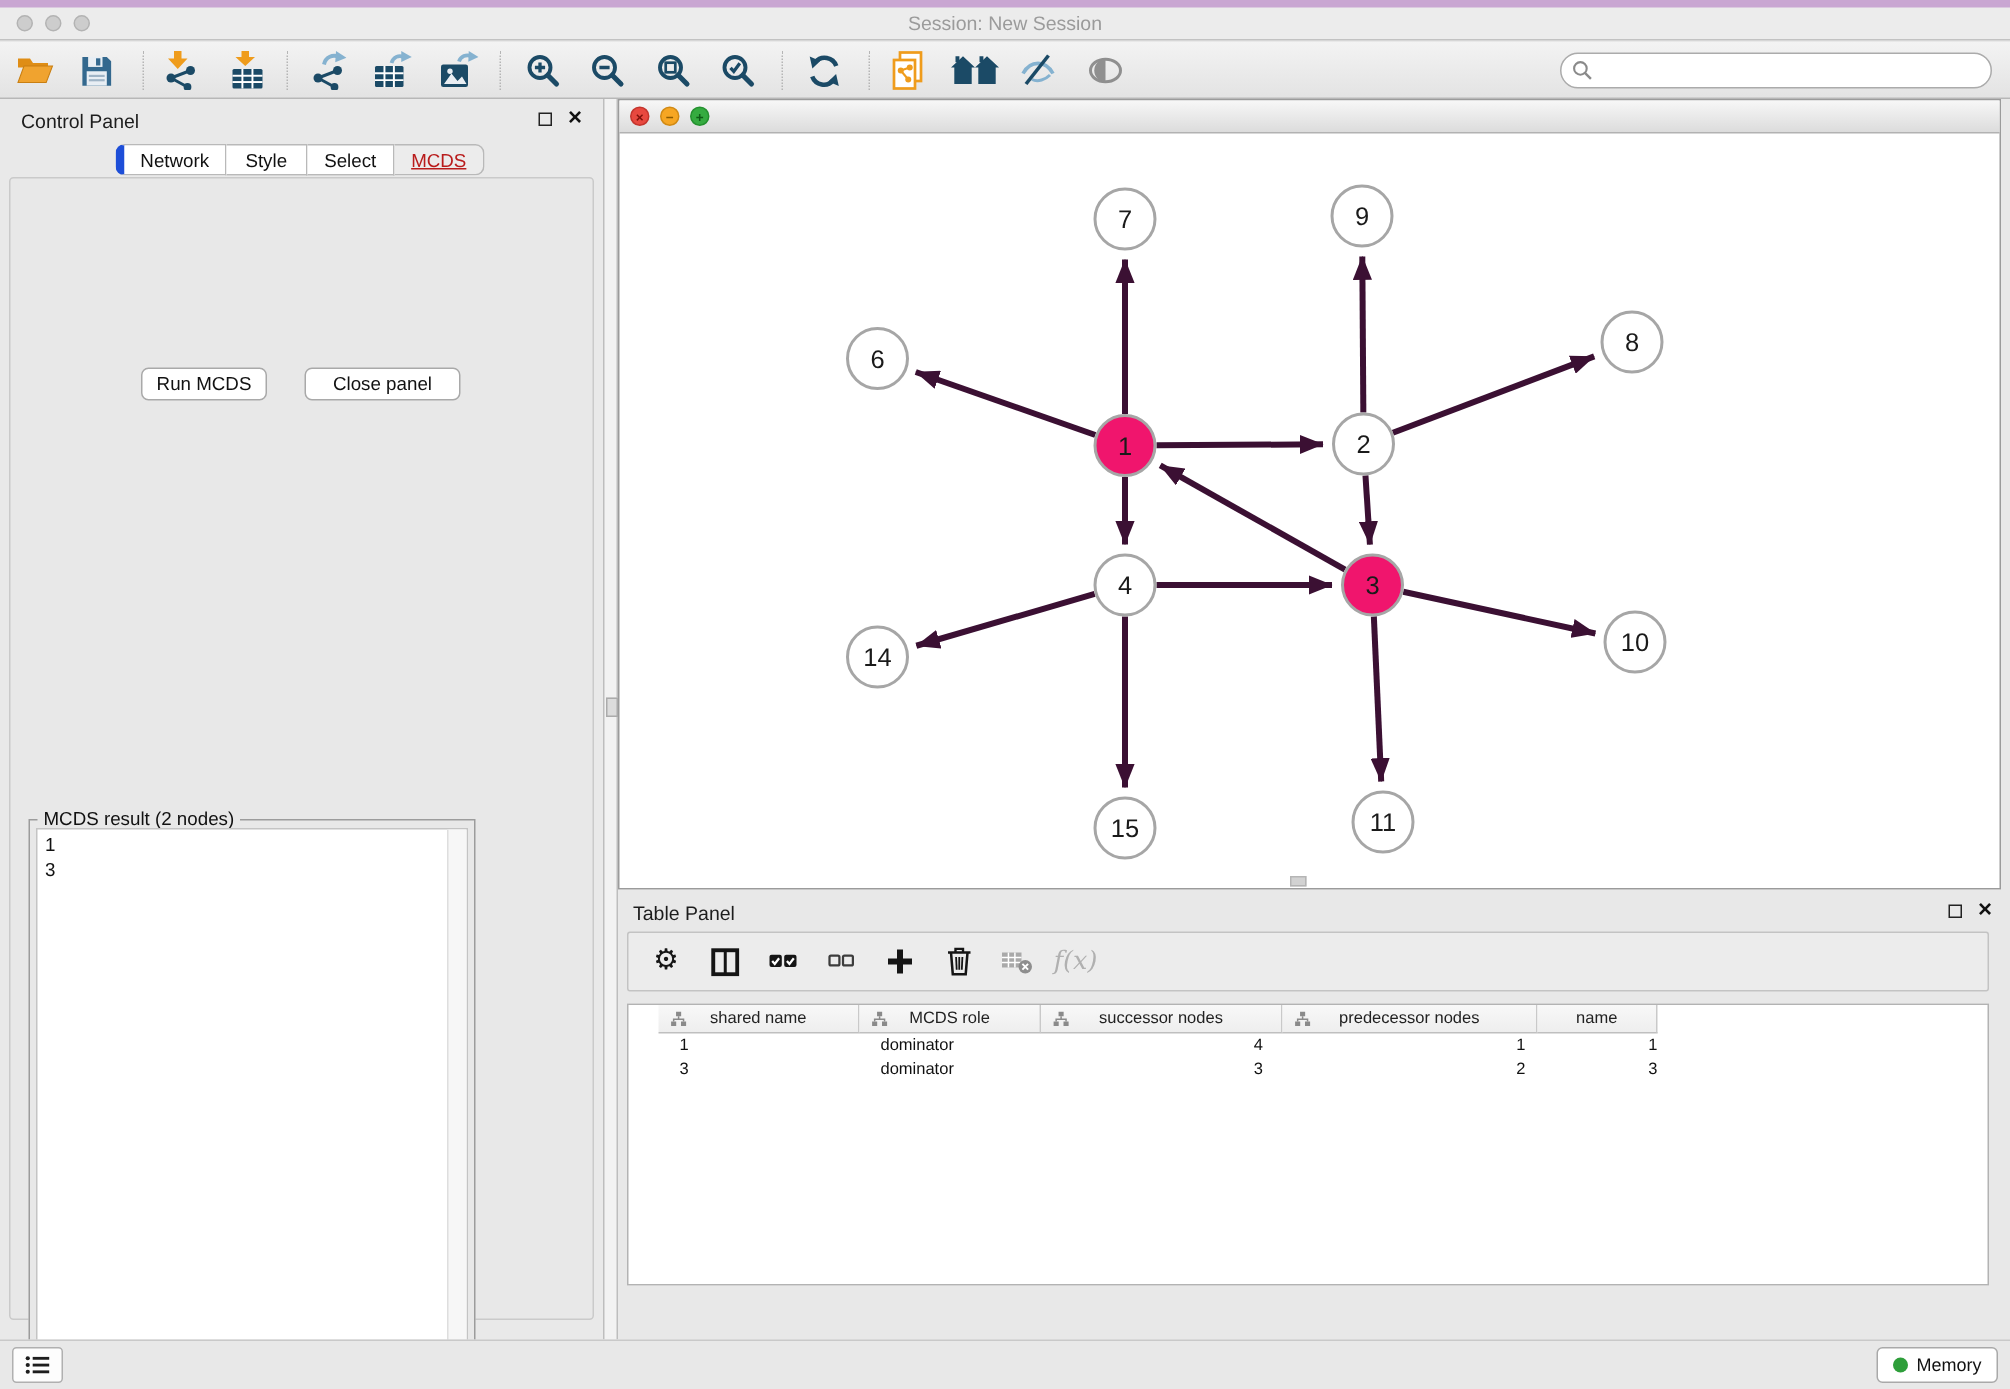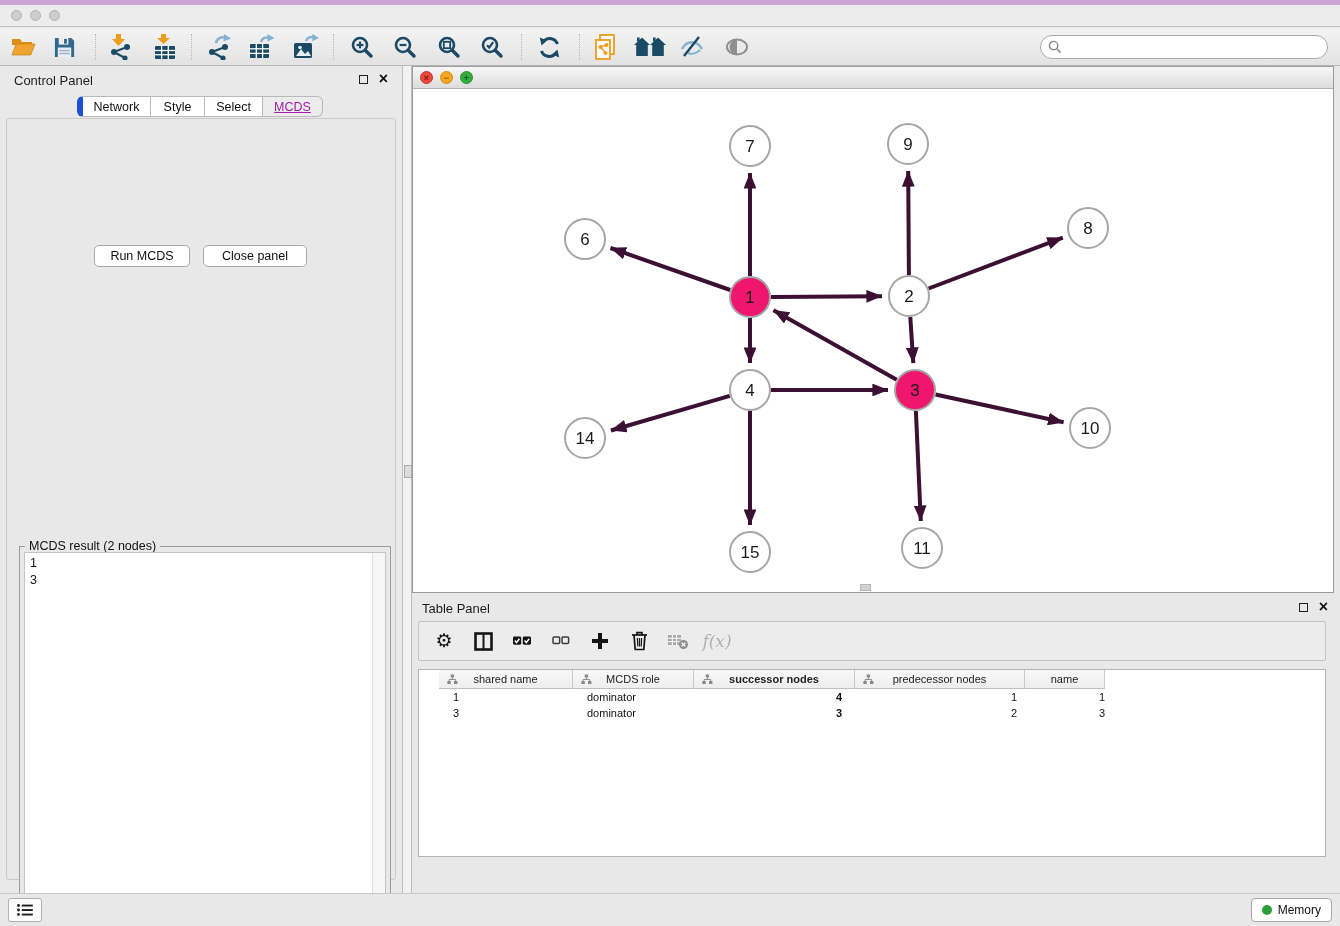--- a/index.html
+++ b/index.html
@@ -35,33 +35,33 @@
   .control-panel { position:absolute; top:66px; left:0; width:402px; height:827px; background:#e9e9e9;padding-left:26px; }
   .cp-header { position:absolute; top:0; left:0; width:100%; height:28px; }
   .panel-title { font-size:13px; color:#1d1d1d; position:absolute; left:14px; top:7px; }
   .float-box { position:absolute; width:9px; height:9px; border:1.5px solid #222; top:9px; }
   .close-x { position:absolute; top:4px; font-size:16px; font-weight:bold; color:#111; line-height:18px; }
   .cp-tabs { position:absolute; top:30px; left:77px; height:21px; display:flex; }
   .tab { height:21px; border:1px solid #b9b9b9; border-left:none; background:#fff;
     font-size:12.5px; color:#111; display:flex; align-items:center; justify-content:center; }
   .tab.first { border-left:6px solid #1d4ed8; border-radius:6px 0 0 6px; }
   .tab.last { border-radius:0 6px 6px 0; }
-  .tab.active { background:#ececec; color:#a21caf;text-decoration:underline; }
+  .tab.active { background:#ececec; color:#b91c1c;text-decoration:underline; }
   .cp-body { position:absolute; top:52px; left:6px; width:390px; height:762px;
     background:#e8e8e8; border:1px solid #cacaca; border-radius:3px; }
   .opt-label { position:absolute; top:70px; width:100%; text-align:center; font-size:13px; color:#111; }
   .combo { position:absolute; top:92px; left:44px; width:309px; height:23px; background:#fff;
     border:1px solid #a9a9a9; border-radius:5px; font-size:13px; color:#111;
     display:flex; align-items:center; padding-left:12px; }
   .combo-arrows { position:absolute; right:9px; top:4px; display:flex; flex-direction:column; gap:2px; }
   .combo-arrows .up { width:0; height:0; border-left:4px solid transparent; border-right:4px solid transparent; border-bottom:5px solid #4a4a4a; }
   .combo-arrows .dn { width:0; height:0; border-left:4px solid transparent; border-right:4px solid transparent; border-top:5px solid #4a4a4a; }
   .cp-btn { position:absolute; top:126px; height:22px; background:#fff; border:1px solid #a9a9a9;
     border-radius:5px; font-size:12.5px; color:#111; display:flex; align-items:center; justify-content:center; }
-  .fieldset { position:absolute; top:427px; left:12px; width:372px; height:379px;
+  .fieldset { position:absolute; top:427px; left:12px; width:298px; height:379px;
     border:1px solid #9c9c9c; background:#e8e8e8; }
   .fieldset .legend { position:absolute; top:-8px; left:5px; background:#e8e8e8; padding:0 4px;
     font-size:12.5px; color:#111; }
   .result-area { position:absolute; top:5px; left:4px; right:4px; bottom:5px; background:#fff;
     border:1px solid #c4c4c4; }
   .result-text { position:absolute; top:2px; left:5px; right:18px; bottom:2px;
     font-size:12.5px; color:#111; white-space:pre; line-height:17px; }
   .result-scroll { position:absolute; top:0; right:0; width:13px; height:100%;
     background:#f7f7f7; border-left:1px solid #dedede; }
 
@@ -95,21 +95,21 @@
   .tp-icon { width:22px; height:22px; display:flex; align-items:center; justify-content:center; }
   .gear-char { font-size:19px; color:#161616; line-height:22px; }
   .fx { font-family:"DejaVu Serif", serif; font-style:italic; font-size:17px; color:#b0b0b0; }
   .dtable { position:absolute; top:74px; left:6px; right:14px; bottom:36px;
     background:#fff; border:1px solid #b3b3b3; overflow:hidden;padding-left:20px; }
   .thead { display:flex; height:19px; }
   .hcell { position:relative; height:19px; background:linear-gradient(#f8f8f8,#eeeeee);
     border-right:1px solid #c9c9c9; border-bottom:1px solid #bfbfbf;
     font-size:11px; color:#222; display:flex; align-items:center; justify-content:center; }
   .hcell .tree { position:absolute; left:8px; top:4px; }
-  .c0 { width:134px; } .c1 { width:121px; } .c2 { width:161px;font-weight:bold; } .c3 { width:170px; } .c4 { width:80px;text-align:right; }
+  .c0 { width:134px; } .c1 { width:121px; } .c2 { width:161px; } .c3 { width:170px; } .c4 { width:80px;text-align:right; }
   .trow { display:flex; height:16px; }
   .tcell { font-size:11px; color:#111; line-height:16px; overflow:hidden; white-space:nowrap; }
   .tcell.c0 { padding-left:14px; } .tcell.c1 { padding-left:14px; }
   .tcell.c2 { text-align:right; padding-right:13px; } .tcell.c3 { text-align:right; padding-right:8px; }
   .tcell.c4 { padding-left:8px; }
   .tp-tabs { position:absolute; bottom:7px; left:50%; transform:translateX(-50%); display:flex; height:22px; }
   .tp-tabs .tab { font-size:12.5px; }
 
   
   .statusbar { position:absolute; bottom:0; left:0; width:1340px; height:33px;
@@ -122,20 +122,21 @@
   .memory-dot { width:10px; height:10px; border-radius:50%; background:#2e9e3a; }
 </style>
 </head>
 <body>
 
 <div class="titlebar">
   <div class="accent"></div>
   <span class="tl-dot" style="left:11px"></span>
   <span class="tl-dot" style="left:30px"></span>
   <span class="tl-dot" style="left:49px"></span>
+  <div class="session-title">Session: New Session</div>
 </div>
 
 <div class="toolbar">
   <div class="tb-icon" style="left:8px">
     <svg width="26" height="24" viewBox="0 0 26 24">
         <path d="M2 4h8l2 3h10v3H2z" fill="#df8d15"></path>
         <path d="M2 20 L6 9 h19 l-4.2 11z" fill="#f0a32f" stroke="#c97f12" stroke-width="0.7"></path>
       </svg>
   </div>
   <div class="tb-icon" style="left:49px">
@@ -308,21 +309,21 @@
     <span class="float-box" style="right:34px"></span>
     <span class="close-x" style="right:14px">×</span>
   </div>
   <div class="cp-tabs">
     <div class="tab first" style="width:74px">Network</div>
     <div class="tab" style="width:54px">Style</div>
     <div class="tab" style="width:58px">Select</div>
     <div class="tab last active" style="width:60px">MCDS</div>
   </div>
   <div class="cp-body">
-    <div class="cp-btn" style="left:87px; width:96px">Run MCDS</div>
+    <div class="cp-btn" style="left:87px; width:84px">Run MCDS</div>
     <div class="cp-btn" style="left:196px; width:104px">Close panel</div>
     <div class="fieldset">
       <span class="legend">MCDS result (2 nodes)</span>
       <div class="result-area">
         <div class="result-text">1
 3</div>
         <div class="result-scroll"></div>
       </div>
     </div>
   </div>

